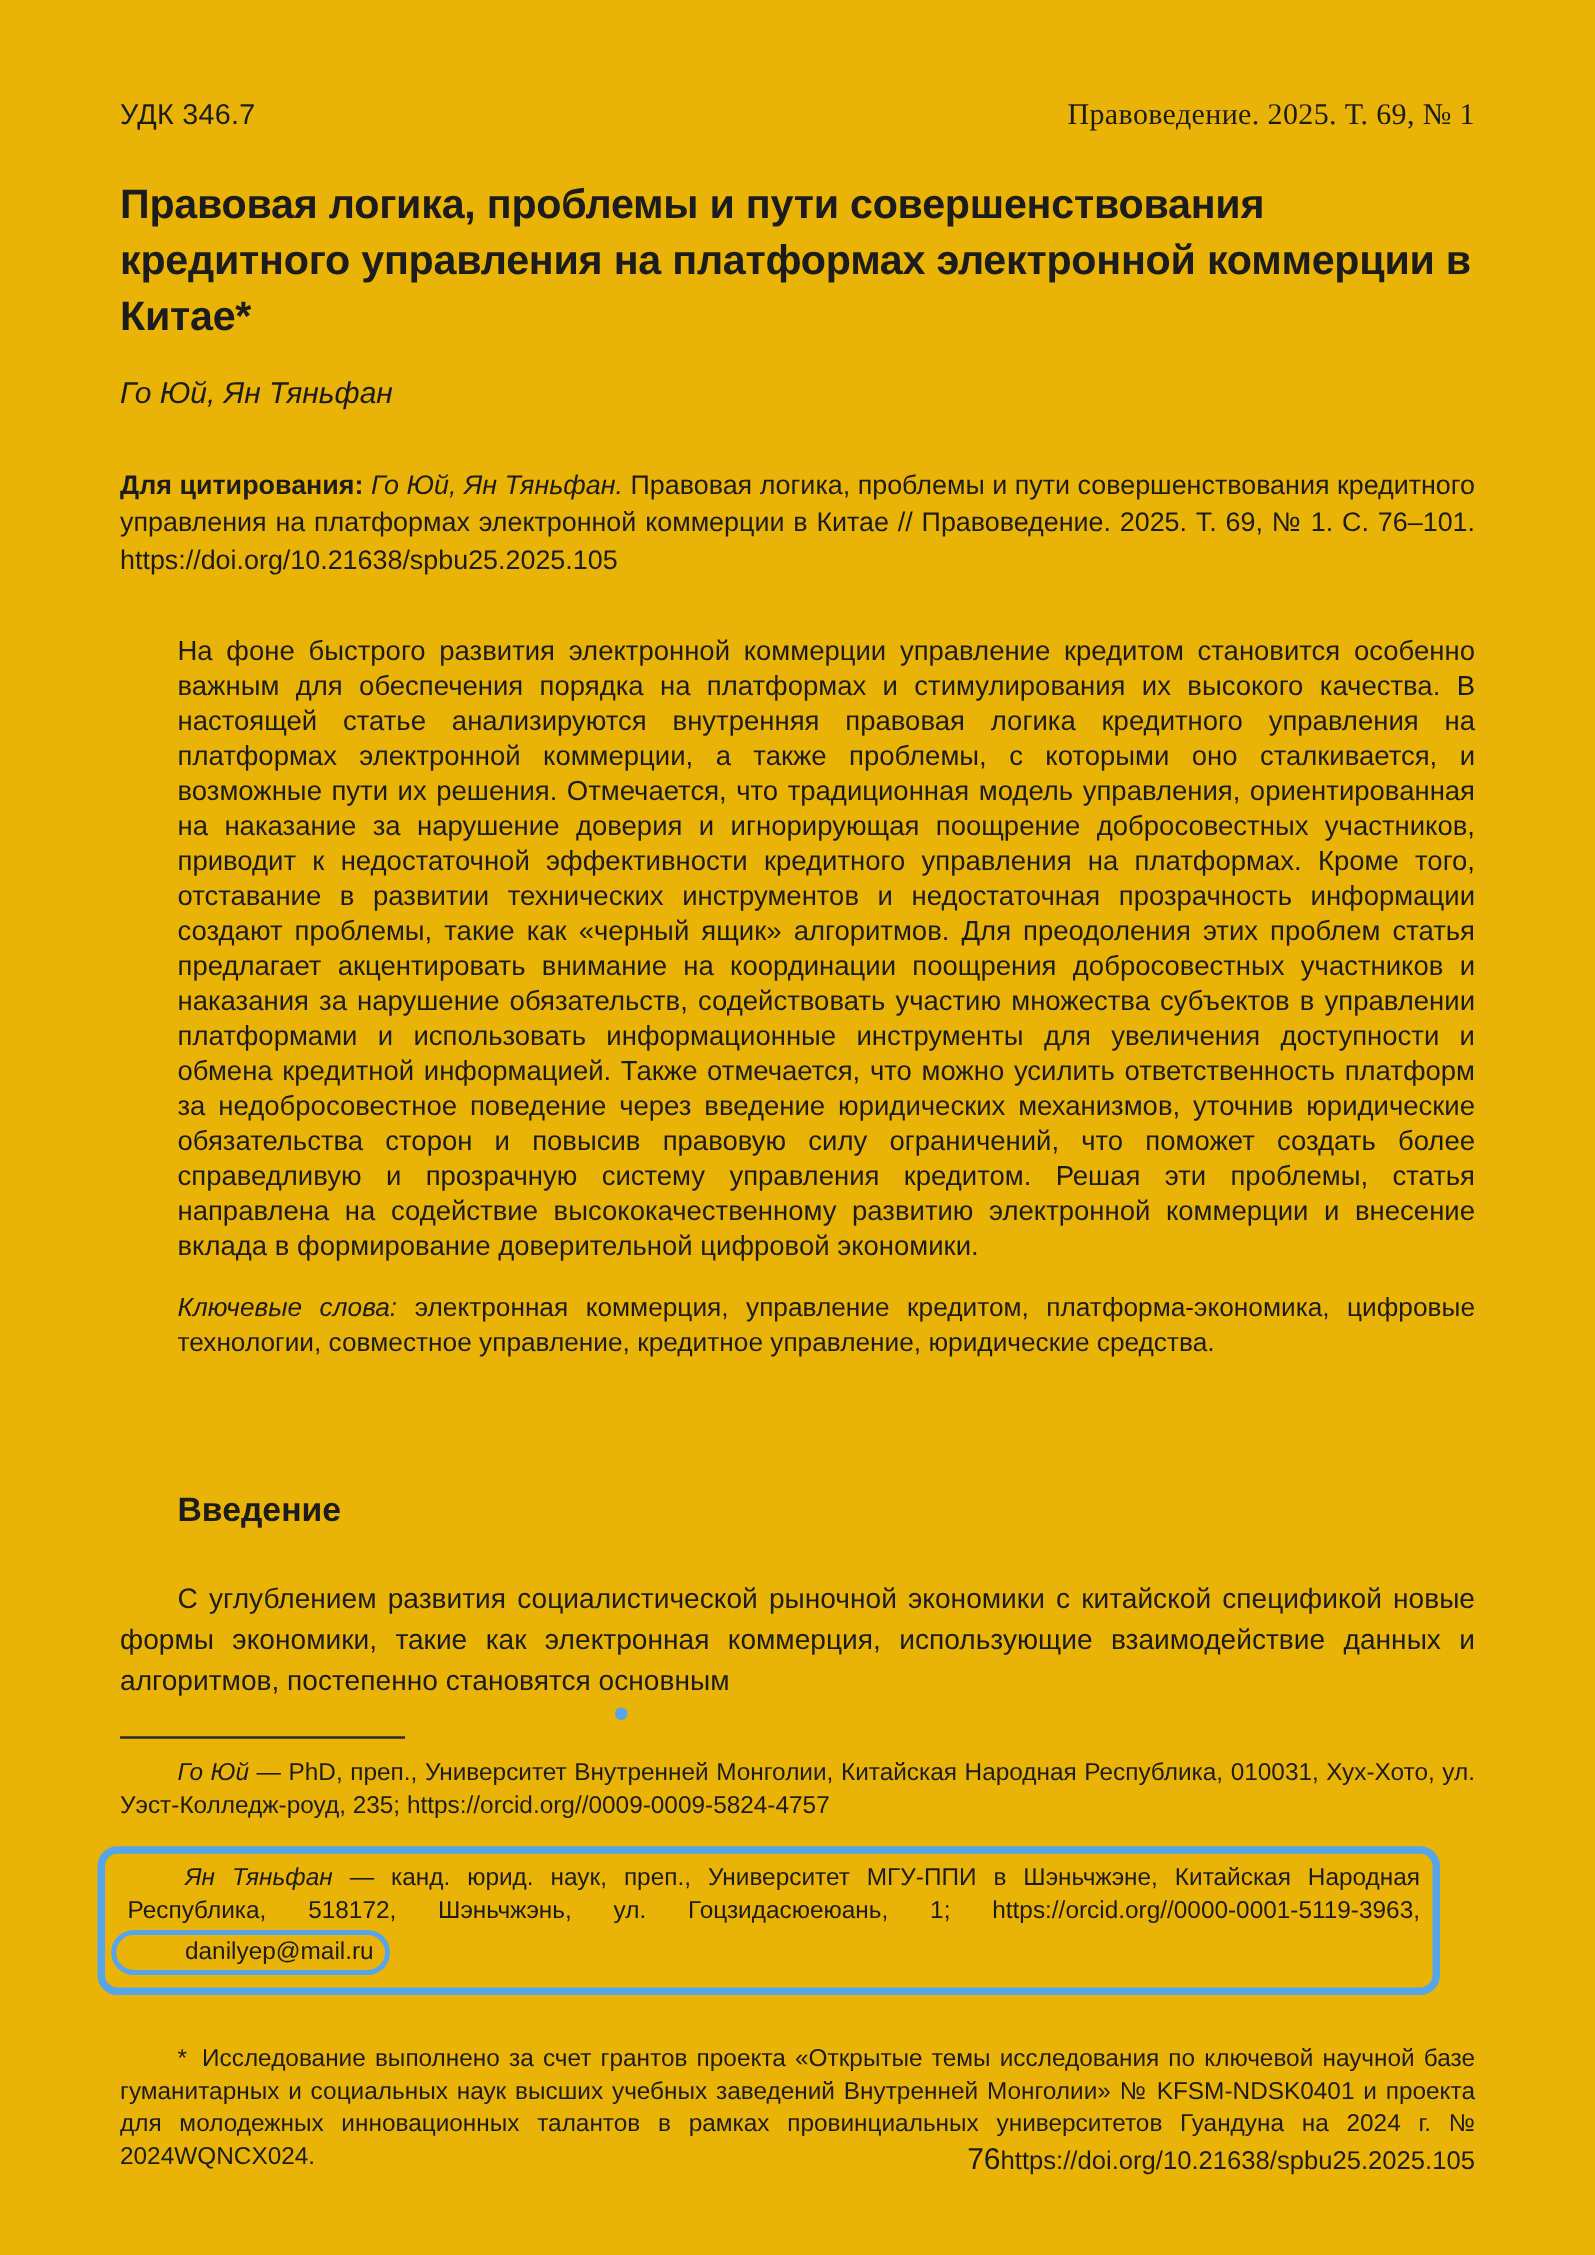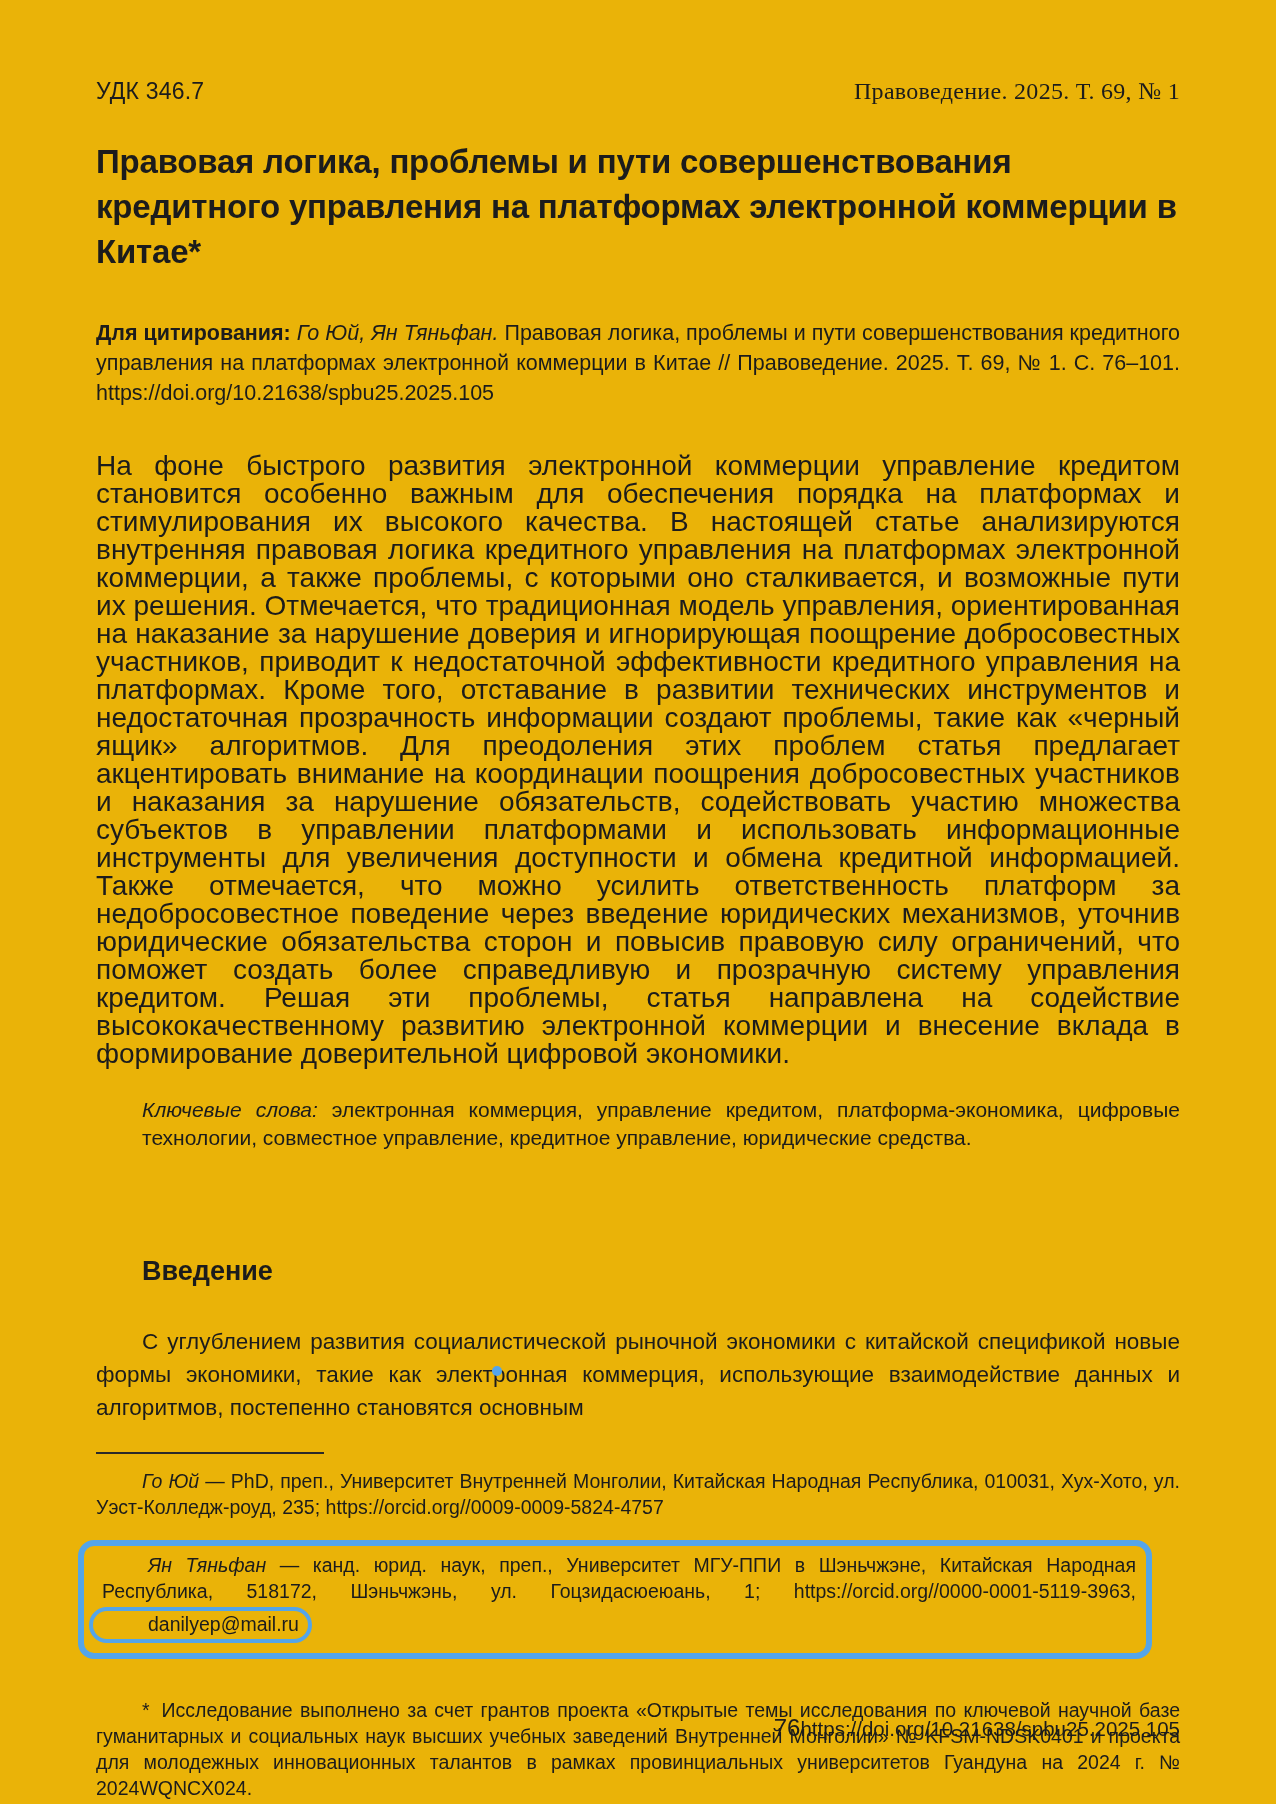--- a/index.html
+++ b/index.html
@@ -41,21 +41,22 @@
   .citation {
     margin-top: 44px;
     font-size: 21.5px;
     line-height: 30px;
     text-align: justify;
   }
   .citation .cit-label { font-weight: bold; }
   .citation .cit-authors { font-style: italic; }
   .abstract-block {
     margin-top: 44px;
-    font-size: 28px;
+    margin-left: 46px;
+    font-size: 22px;
     line-height: 28px;
     text-align: justify;
   }
   .keywords {
     margin-top: 18px;
     margin-left: 46px;
     font-size: 21px;
     line-height: 28px;
     text-align: justify;
   }
@@ -135,20 +136,21 @@
 
 <div class="page">
 
   <div class="running-head">
     <span class="udc">УДК 346.7</span>
     <span class="journal-ref">Правоведение. 2025. Т. 69, № 1</span>
   </div>
 
   <h1 class="article-title">Правовая логика, проблемы и пути совершенствования кредитного управления на платформах электронной коммерции в Китае*</h1>
 
+  <div class="authors">Го Юй, Ян Тяньфан</div>
 
   <p class="citation"><span class="cit-label">Для цитирования: </span><span class="cit-authors">Го Юй, Ян Тяньфан. </span><span>Правовая логика, проблемы и пути совершенствования кредитного управления на платформах электронной коммерции в Китае // Правоведение. 2025. Т. 69, № 1. С. 76–101. https://doi.org/10.21638/spbu25.2025.105</span></p>
 
   <p class="abstract-block">На фоне быстрого развития электронной коммерции управление кредитом становится особенно важным для обеспечения порядка на платформах и стимулирования их высокого качества. В настоящей статье анализируются внутренняя правовая логика кредитного управления на платформах электронной коммерции, а также проблемы, с которыми оно сталкивается, и возможные пути их решения. Отмечается, что традиционная модель управления, ориентированная на наказание за нарушение доверия и игнорирующая поощрение добросовестных участников, приводит к недостаточной эффективности кредитного управления на платформах. Кроме того, отставание в развитии технических инструментов и недостаточная прозрачность информации создают проблемы, такие как «черный ящик» алгоритмов. Для преодоления этих проблем статья предлагает акцентировать внимание на координации поощрения добросовестных участников и наказания за нарушение обязательств, содействовать участию множества субъектов в управлении платформами и использовать информационные инструменты для увеличения доступности и обмена кредитной информацией. Также отмечается, что можно усилить ответственность платформ за недобросовестное поведение через введение юридических механизмов, уточнив юридические обязательства сторон и повысив правовую силу ограничений, что поможет создать более справедливую и прозрачную систему управления кредитом. Решая эти проблемы, статья направлена на содействие высококачественному развитию электронной коммерции и внесение вклада в формирование доверительной цифровой экономики.</p>
 
   <p class="keywords"><span class="kw-label">Ключевые слова: </span><span>электронная коммерция, управление кредитом, платформа-экономика, цифровые технологии, совместное управление, кредитное управление, юридические средства.</span></p>
 
   <h2 class="section-heading">Введение</h2>
 
   <p class="intro">С углублением развития социалистической рыночной экономики с китайской спецификой новые формы экономики, такие как электронная коммерция, использующие взаимодействие данных и алгоритмов, постепенно становятся основным</p>

